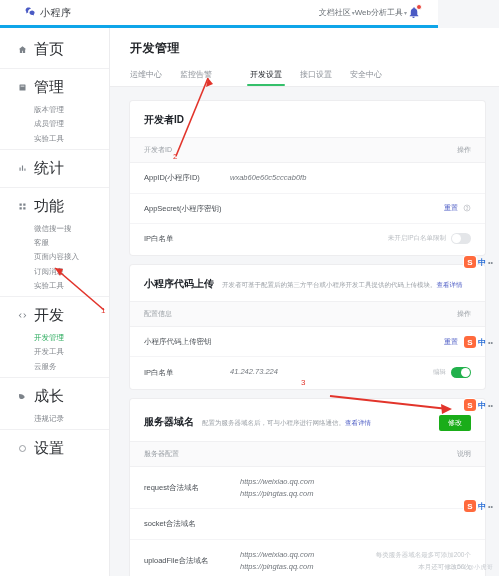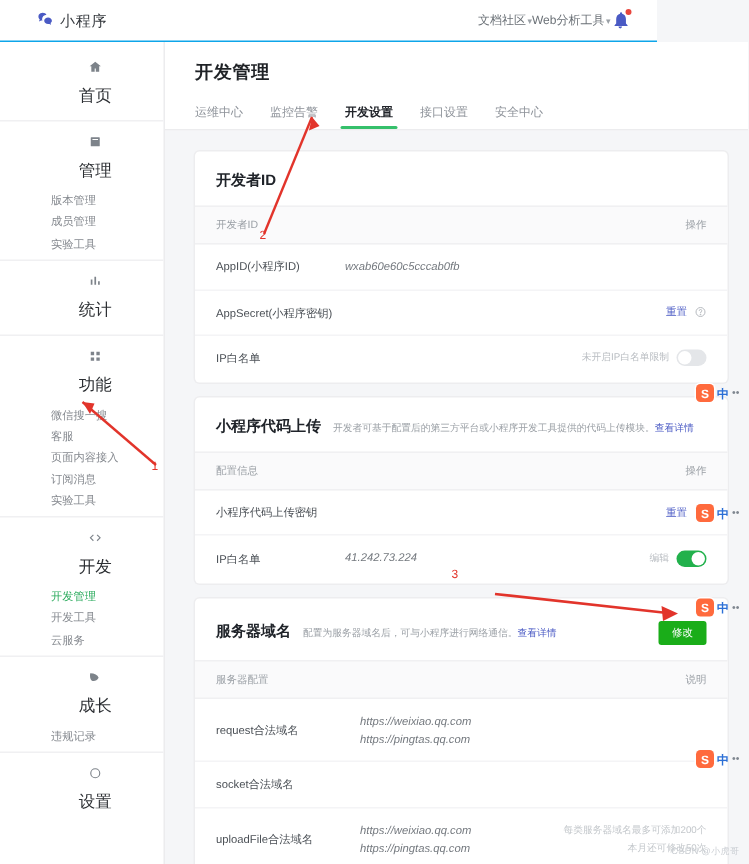--- a/index.html
+++ b/index.html
@@ -7,21 +7,21 @@
     width: 499px; height: 576px;
     font-family: "Liberation Sans", "DejaVu Sans", sans-serif;
     background: #f5f6f8;
     overflow: hidden;
   }
   #app { position: relative; width: 499px; height: 576px; background: #f5f6f8; }
 
   
   .topbar {
     position: absolute; left: 0; top: 0; width: 438px; height: 28px;
-    background: #ffffff; border-bottom: 1px solid #0ea5e9;
+    background: #ffffff; border-bottom: 3px solid #0ea5e9;
     display: flex; align-items: center;
   }
   .brand { display: flex; align-items: center; gap: 4px; margin-left: 22px; }
   .brand-icon { width: 14px; height: 14px; color: #4a5ac4; display:block; }
   .brand-text { font-size: 10px; color: #34383d; letter-spacing: .5px; }
   .topnav { margin-left: auto; display: flex; align-items: center; margin-right: 18px; }
   .topnav-item { font-size: 8px; color: #6b7177; white-space: nowrap; }
   .caret { font-size: 6px; color: #9aa0a6; margin-left: 1px; }
   .bell-wrap { position: relative; width: 13px; height: 13px; }
   .bell { width: 13px; height: 13px; color: #4a5ac4; display:block; }
@@ -33,35 +33,35 @@
   
   .sidebar {
     position: absolute; left: 0; top: 28px; width: 110px; height: 548px;
     background: #ffffff; border-right: 1px solid #ececee;
     padding-top: 6px; overflow: hidden;
   }
   .nav-group { padding: 0; }
   .nav-group + .nav-group { border-top: 1px solid #f0f0f2; margin-top: 3px; padding-top: 3px; }
   .nav-top {
     display: flex; align-items: center; gap: 7px;
-    padding: 6px 0 6px 18px; font-size: 11px; color: #2c2f33; flex-direction: column;
+    padding: 6px 0 6px 18px; font-size: 15px; color: #2c2f33;
   }
   .nav-ico { width: 9px; height: 9px; flex: 0 0 9px; color: #7d838a; display:block; }
   .nav-sub {
     padding: 3px 0 3px 34px; font-size: 7.5px; color: #85898f; line-height: 1.1;
   }
   .nav-sub.active { color: #2bab5d; }
 
   
   .main { position: absolute; left: 110px; top: 28px; width: 389px; height: 548px; overflow: hidden; }
   .page-head { background: #ffffff; padding: 12px 0 0 20px; border-bottom: 1px solid #ececee; }
   .page-title { font-size: 12px; color: #1f2226; font-weight: bold; letter-spacing: .5px; }
   .tabs { display: flex; gap: 18px; margin-top: 12px; }
   .tab { font-size: 8px; color: #8d9299; padding-bottom: 6px; position: relative; white-space: nowrap; }
-  .tab.active { color: #21242a; font-weight: bold; }
+  .tab.active { color: #21242a; font-weight: normal; margin-left: 20px; }
   .tab.active::after {
     content: ""; position: absolute; left: -3px; right: -3px; bottom: 0;
     height: 2px; background: #35c06b; border-radius: 1px;
   }
 
   .content { padding: 14px 14px 0 20px; }
   .card {
     background: #ffffff; border-radius: 3px; padding: 0 0 2px 0;
     margin-bottom: 10px; box-shadow: 0 0 0 1px #ededef;
   }

